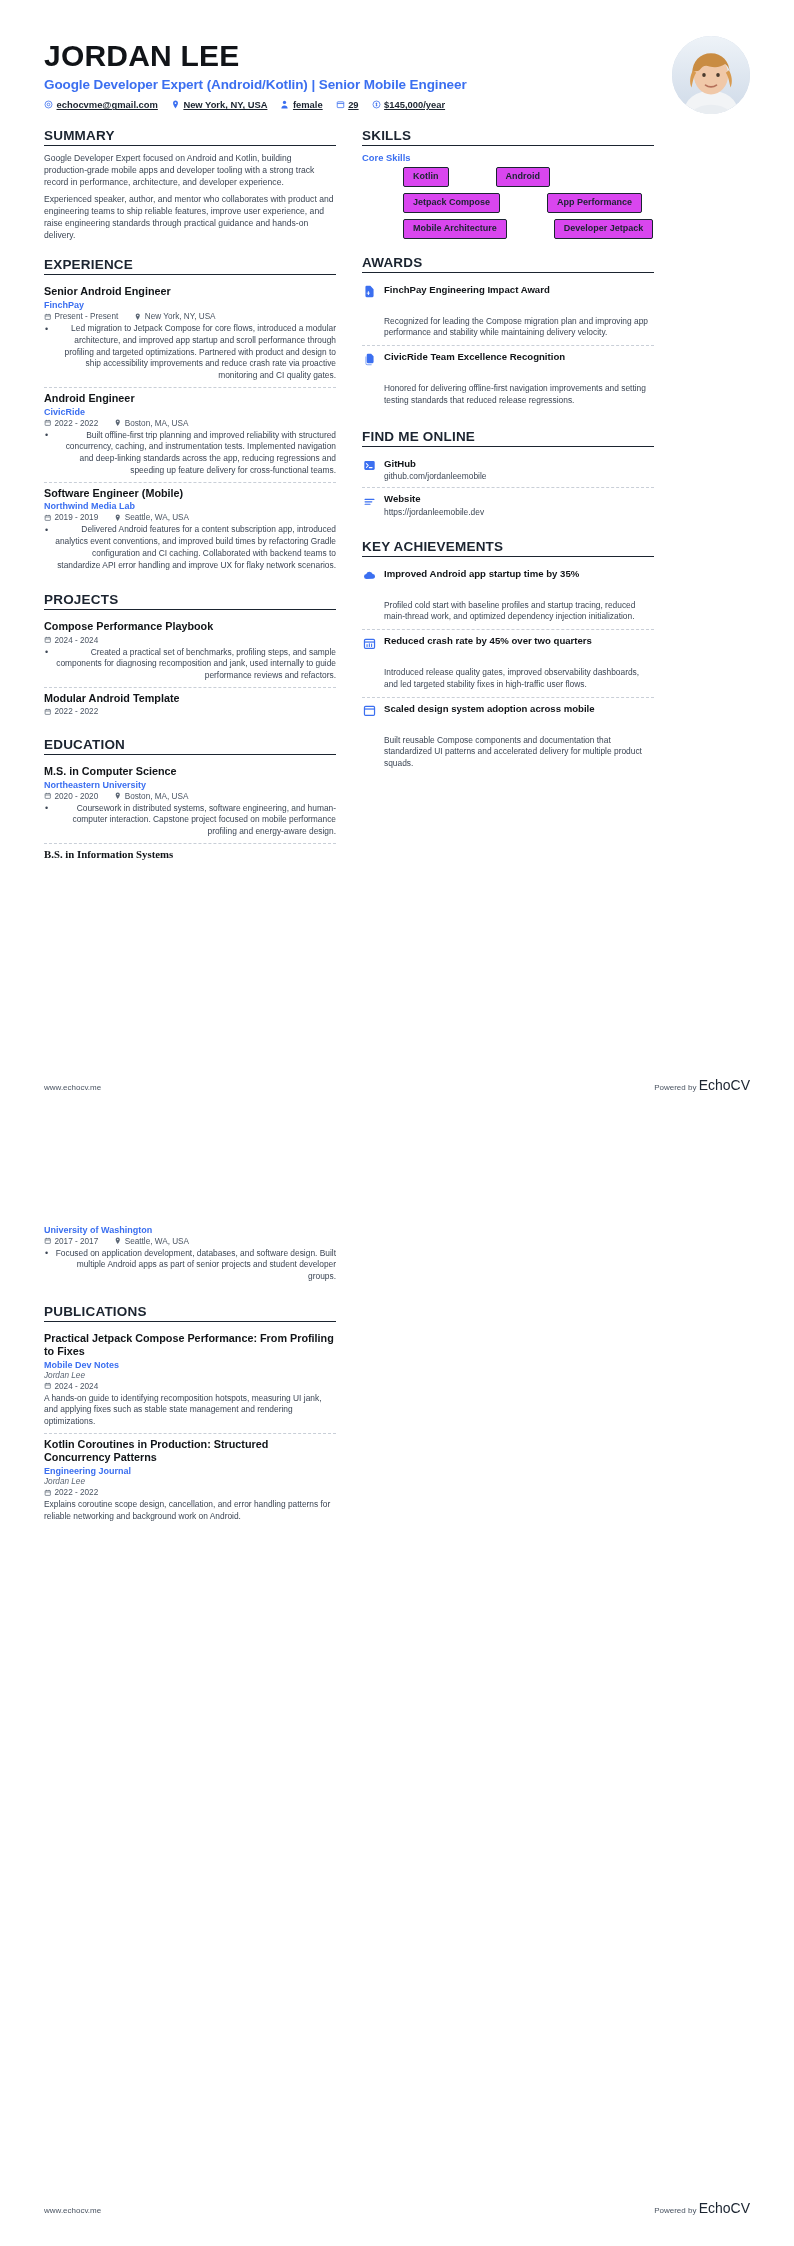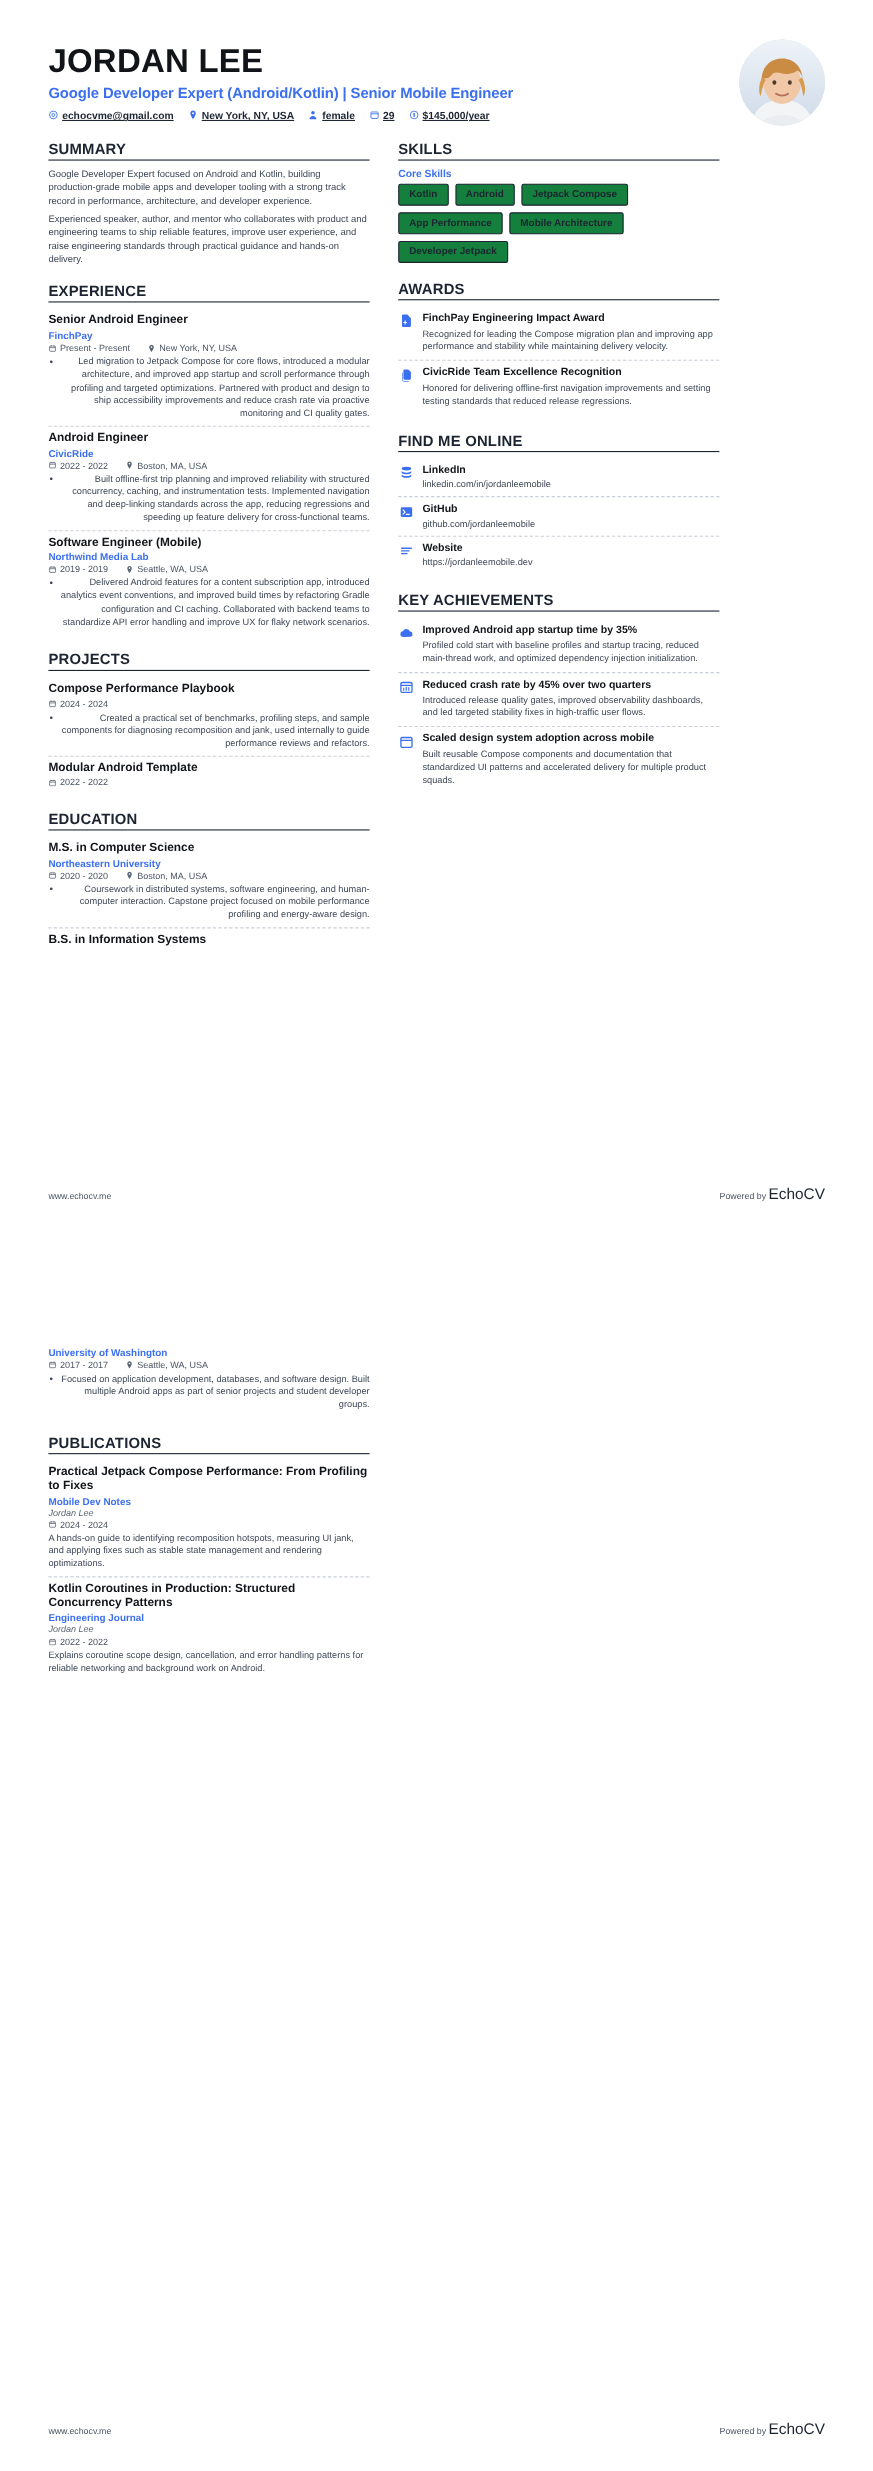--- a/index.html
+++ b/index.html
@@ -159,22 +159,23 @@
     margin-bottom: 4px;
   }
   .chips { display: flex; flex-wrap: wrap; gap: 6px; }
   .chip {
     border: 1.3px solid #1b2430;
     border-radius: 2px;
     padding: 4px 9px;
     font-size: 9px;
     font-weight: 700;
     color: #1b2430;
-    background: #15803d;
+    background: #d946ef;
     line-height: 1.1;
+    margin-left: 41px;
   }
 
   
   .icon-entry {
     display: flex;
     gap: 8px;
     padding: 5px 0 6px 0;
     border-bottom: 1px dashed #c9cfd8;
   }
   .icon-entry:last-child { border-bottom: none; }
@@ -190,21 +191,21 @@
   .icon-title {
     font-size: 9.6px;
     font-weight: 700;
     color: #111418;
     line-height: 1.25;
   }
   .icon-sub {
     font-size: 8.4px;
     line-height: 1.4;
     color: #3c4655;
-    margin-top: 2px;
+    margin-top: 20px;
   }
   .icon-link {
     font-size: 8.4px;
     color: #3c4655;
     margin-top: 1.5px;
     word-break: break-all;
   }
 
   
   .footer {
@@ -464,21 +465,21 @@
                   </svg>
                 </span>
               <span>Boston, MA, USA</span>
             </span>
           </div>
           <ul class="bullets">
             <li>Coursework in distributed systems, software engineering, and human-computer interaction. Capstone project focused on mobile performance profiling and energy-aware design.</li>
           </ul>
         </div>
 
-        <div class="entry" style="border-bottom:none;">
+        <div class="entry" style="border-bottom:none;font-family:Liberation Serif, serif;">
           <div class="entry-title">B.S. in Information Systems</div>
         </div>
       </div>
     </div>
 
     <div class="col-right">
 
       <div class="section">
         <div class="section-title">SKILLS</div>
         <div class="section-rule"></div>
@@ -520,33 +521,20 @@
             <div class="icon-title">CivicRide Team Excellence Recognition</div>
             <div class="icon-sub">Honored for delivering offline-first navigation improvements and setting testing standards that reduced release regressions.</div>
           </div>
         </div>
       </div>
 
       <div class="section">
         <div class="section-title">FIND ME ONLINE</div>
         <div class="section-rule"></div>
 
-        <div class="icon-entry">
-          <span class="icon-badge">
-            <svg viewBox="0 0 16 16" fill="currentColor">
-                <ellipse cx="8" cy="3.6" rx="5.4" ry="2.1"></ellipse>
-                <path d="M2.6 6.1c0 1.2 2.4 2.1 5.4 2.1s5.4-.9 5.4-2.1v1.9c0 1.2-2.4 2.1-5.4 2.1s-5.4-.9-5.4-2.1z"></path>
-                <path d="M2.6 10c0 1.2 2.4 2.1 5.4 2.1s5.4-.9 5.4-2.1v1.9c0 1.2-2.4 2.1-5.4 2.1s-5.4-.9-5.4-2.1z"></path>
-              </svg>
-          </span>
-          <div class="icon-body">
-            <div class="icon-title">LinkedIn</div>
-            <div class="icon-link">linkedin.com/in/jordanleemobile</div>
-          </div>
-        </div>
 
         <div class="icon-entry">
           <span class="icon-badge">
             <svg viewBox="0 0 16 16">
                 <rect x="1.6" y="2.6" width="12.8" height="10.8" rx="1.6" fill="currentColor"></rect>
                 <path d="M4.2 5.6l2.3 2.4-2.3 2.4M7.8 10.6h3.4" stroke="#fff" stroke-width="1.3" fill="none" stroke-linecap="round" stroke-linejoin="round"></path>
               </svg>
           </span>
           <div class="icon-body">
             <div class="icon-title">GitHub</div>

